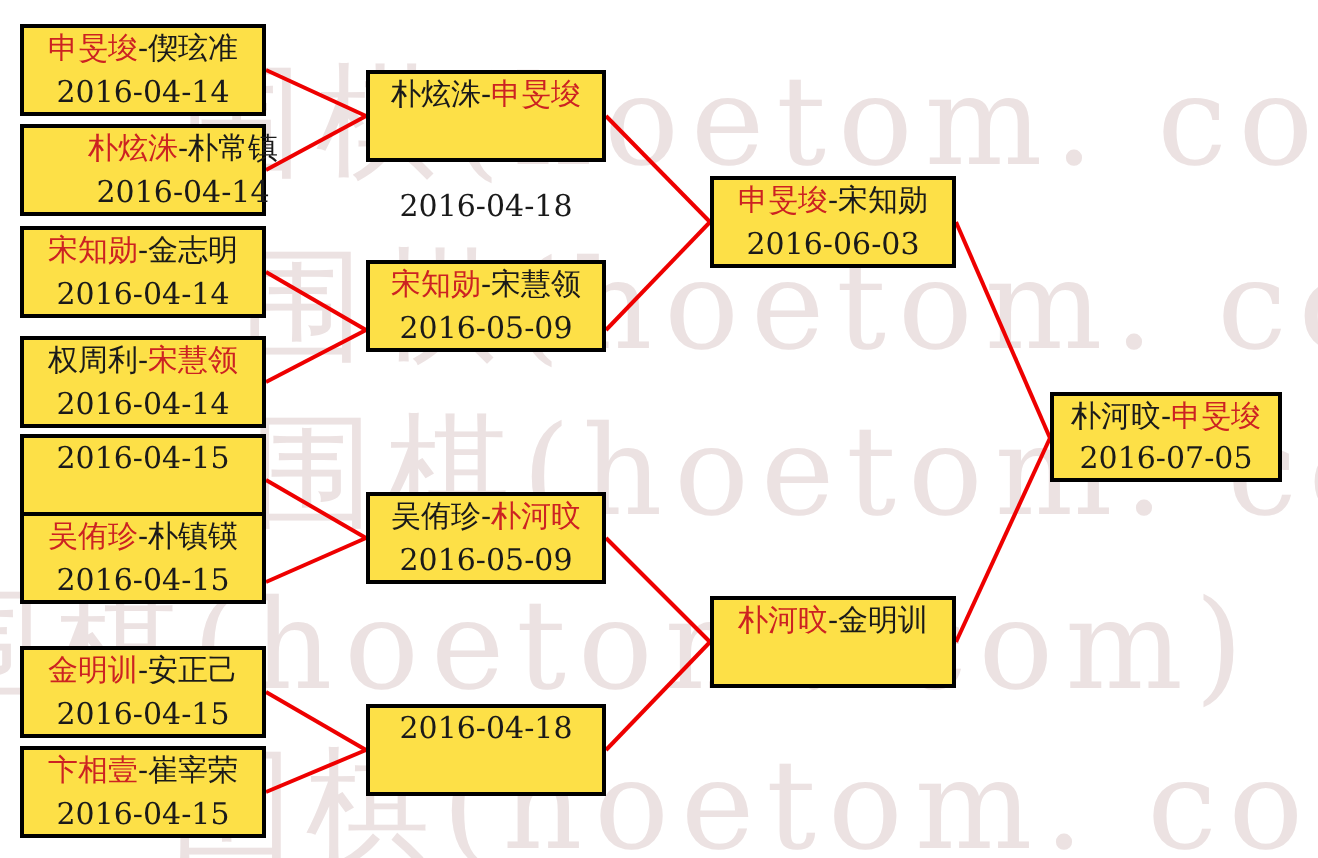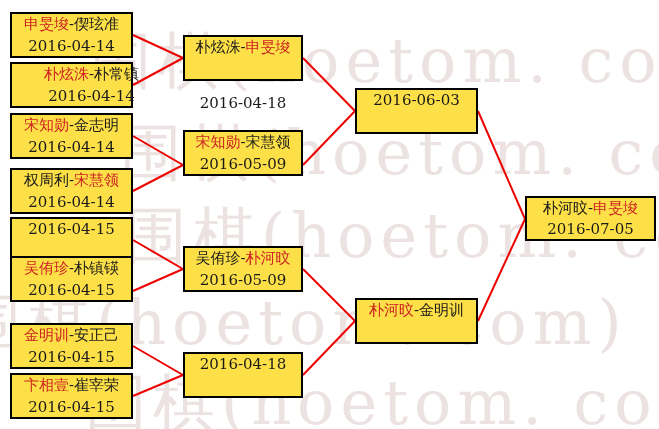--- a/index.html
+++ b/index.html
@@ -48,21 +48,21 @@
     color:var(--text,#1a1a1a);
     text-align:center;
     white-space:nowrap;
   }
   .box .names span{color:var(--text,#1a1a1a);}
   .box .names span.win{color:var(--winner,#cc2222);}
   .box .date{color:var(--text,#1a1a1a);}
   .col1{left:10px;width:123px;}
   .col2{left:183px;width:120px;}
   .col3{left:355px;width:123px;}
-  .col4{left:525px;width:131px;height:45px;}
+  .col4{left:525px;width:116px;height:45px;}
 </style>
 </head>
 <body>
 
 <div id="stage" style="--winner: #cc2222; --connector: #ee0000; --box-border: #000000; --text: #1a1a1a; --background: #ffffff; --watermark: #ece2e2;">
 
   <div class="wm" style="left:90px;top:30px;">围棋(hoetom. com)</div>
   <div class="wm" style="left:120px;top:122px;">围棋(hoetom. com)</div>
   <div class="wm" style="left:125px;top:205px;">围棋(hoetom. com)</div>
   <div class="wm" style="left:-40px;top:292px;">围棋(hoetom. com)</div>
@@ -127,20 +127,21 @@
   </div>
   <div class="box col2" style="top:246px;">
     <div class="names"><span class="p1">吴侑珍</span><span>-</span><span class="p2 win">朴河旼</span></div>
     <div class="date">2016-05-09</div>
   </div>
   <div class="box col2" style="top:352px;">
     <div class="date">2016-04-18</div>
   </div>
 
   <div class="box col3" style="top:88px;">
+    <div class="names"><span class="p1 win">申旻埈</span><span>-</span><span class="p2">宋知勋</span></div>
     <div class="date">2016-06-03</div>
   </div>
   <div class="box col3" style="top:298px;">
     <div class="names"><span class="p1 win">朴河旼</span><span>-</span><span class="p2">金明训</span></div>
   </div>
 
   <div class="box col4" style="top:196px;">
     <div class="names"><span class="p1">朴河旼</span><span>-</span><span class="p2 win">申旻埈</span></div>
     <div class="date">2016-07-05</div>
   </div>

